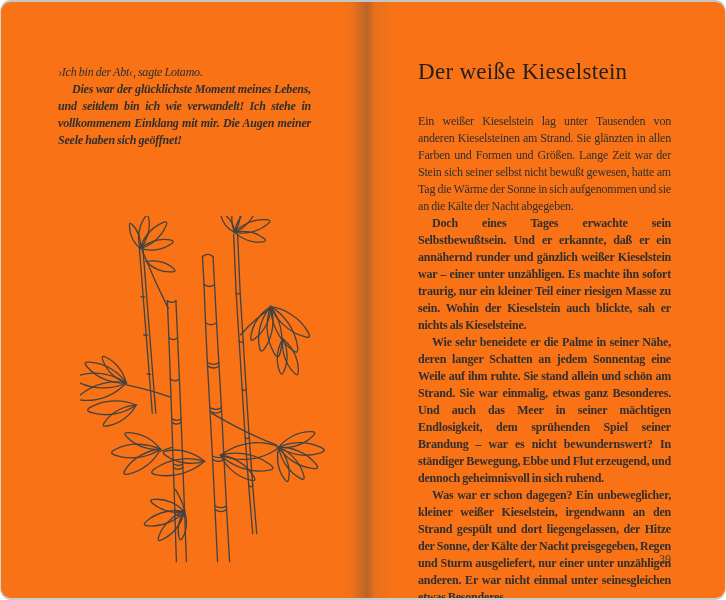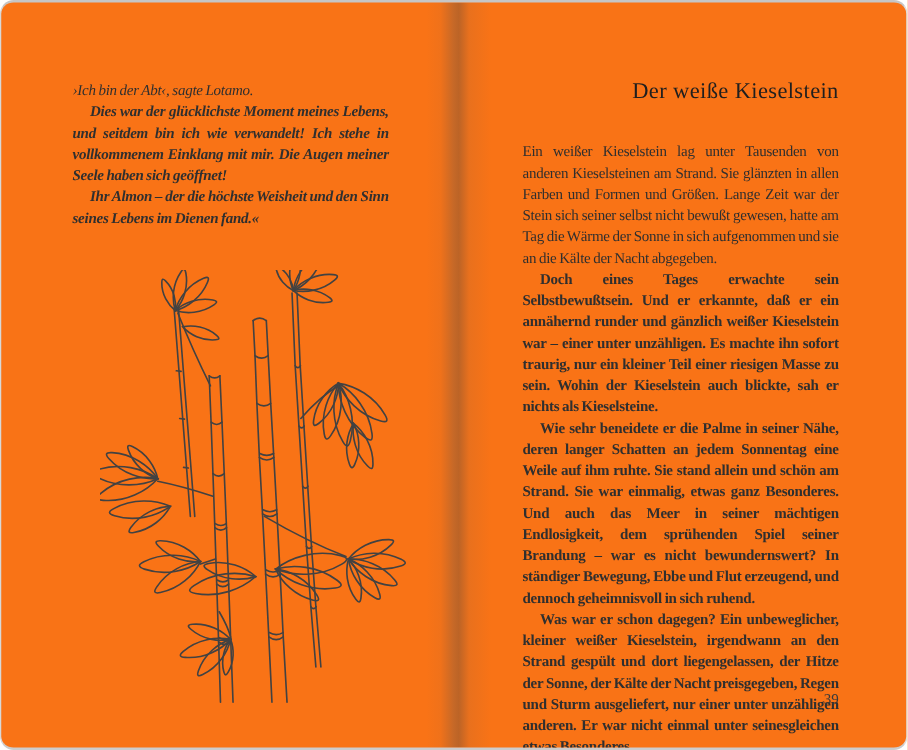--- a/index.html
+++ b/index.html
@@ -36,24 +36,24 @@
     line-height:17px;
     text-align:justify;
     letter-spacing:-0.2px;
     word-spacing:-0.6px;
   }
   .text-block p{margin:0;}
   .indent{text-indent:14px;font-weight:bold;}
   .left-text{margin-top:62px;font-style:italic;}
   .chapter-title{
     margin:60px 0 0 0;
-    font-size:18px;
+    font-size:23px;
     line-height:20px;
     font-weight:400;
-    text-align:right;
+    text-align:left;
     color:#1f1f1f;
     letter-spacing:0.3px;
   }
   .right-text{margin-top:31px;}
   .page-number{
     position:absolute;
     top:550px;left:0;width:100%;
     text-align:right;
     font-size:12px;
     color:#3a3a3a;
@@ -68,21 +68,20 @@
 </style>
 </head>
 <body>
 
 <div class="spread">
 
   <div class="page page-left">
     <div class="text-block left-text">
       <p class="noindent">›Ich bin der Abt‹, sagte Lotamo.</p>
       <p class="indent">Dies war der glücklichste Moment meines Lebens, und seitdem bin ich wie verwandelt! Ich stehe in vollkommenem Einklang mit mir. Die Augen meiner Seele haben sich geöffnet!</p>
-      <p class="indent">Ihr Almon – der die höchste Weisheit und den Sinn seines Lebens im Dienen fand.«</p>
     </div>
 
     <svg class="bamboo" viewBox="0 0 245 348" xmlns="http://www.w3.org/2000/svg" aria-hidden="true">
       <defs>
         <path id="lf" d="M0 0 C8 -4.6 20 -6.6 31 -2 C34.4 -0.6 34.4 0.6 31 2 C20 6.6 8 4.6 0 0 Z" vector-effect="non-scaling-stroke"></path>
       </defs>
 
       <path d="M72 196 L59 30 M75.5 196 L62.5 30"></path>
       <path d="M66.6 157 l3.8 0.5 M63.5 118 l3.8 0.5 M60.8 80 l3.8 0.5"></path>
 

